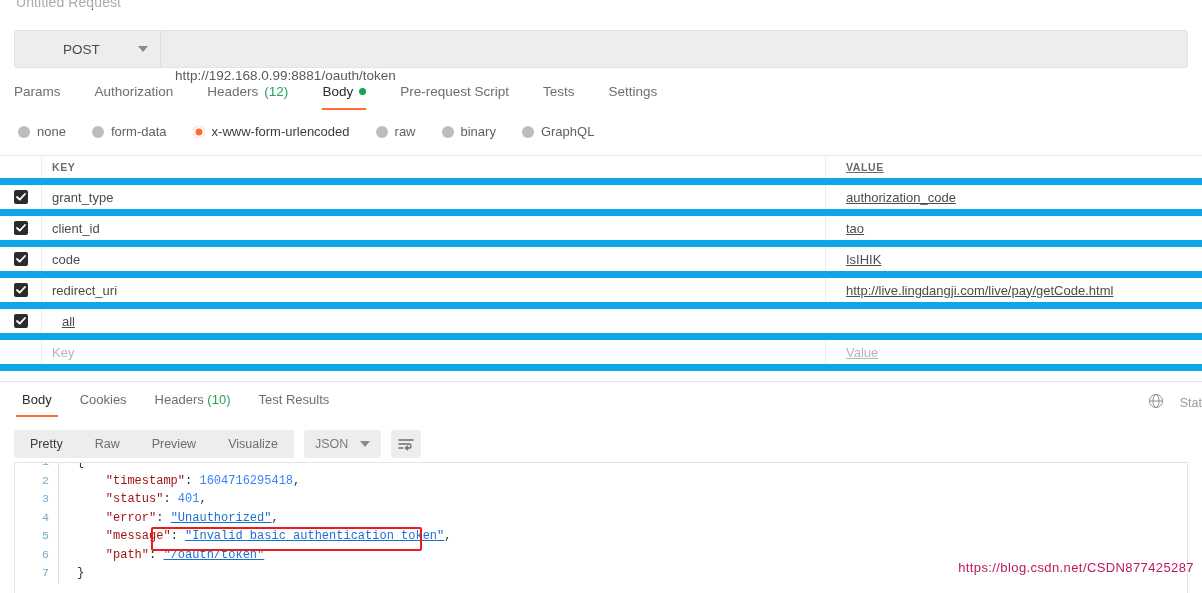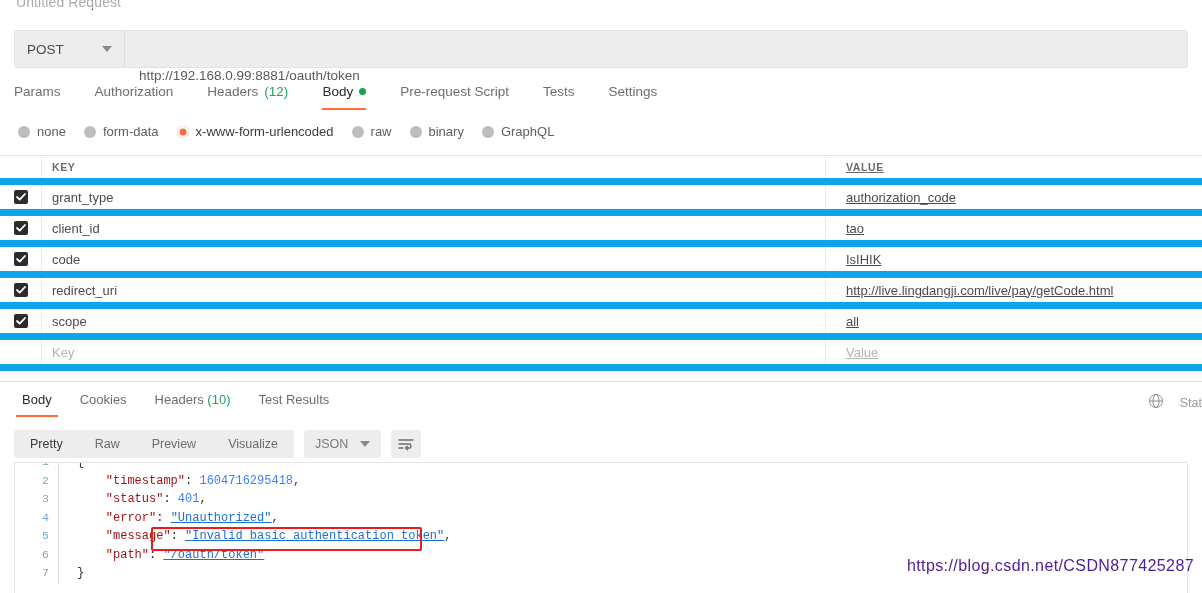--- a/index.html
+++ b/index.html
@@ -17,21 +17,21 @@
   .req-title {
     position: absolute; left: 16px; top: -6px;
     font-size: 14px; color: #3f3f3f; letter-spacing: .1px;
   }
 
   
   .urlbar {
     position: absolute; left: 14px; top: 30px;
     width: 1174px; height: 38px;
     display: flex; align-items: stretch;
-    background: #ededed; border: 1px solid #e3e3e3; border-radius: 3px;
+    background: #ededed; border: 1px solid #e3e3e3; border-radius: 3px; padding-left: 36px;
   }
   .method {
     width: 110px; display: flex; align-items: center; justify-content: space-between;
     padding: 0 12px; border-right: 1px solid #dcdcdc;
     font-size: 13.5px; color: #4a4a4a;
   }
   .caret { width: 0; height: 0; border-left: 5px solid transparent;
            border-right: 5px solid transparent; border-top: 6px solid #8a8a8a; }
   .urlinput {
     flex: 1; display: flex; align-items: center; padding: 0 14px;
@@ -52,21 +52,21 @@
   .rtab.active::after {
     content: ""; position: absolute; left: 0; right: 18px; bottom: 0;
     height: 2.5px; background: #ff6c37;
   }
   .cnt { color: #25a35a; }
   .greendot { width: 7px; height: 7px; border-radius: 50%; background: #17a44c; display: inline-block; }
 
   
   .radios {
     position: absolute; left: 18px; top: 124px;
-    display: flex; align-items: flex-start; gap: 18px;
+    display: flex; align-items: flex-start; gap: 26px;
   }
   .radio { display: flex; align-items: center; gap: 7px; font-size: 13px; color: #616161; white-space: nowrap; }
   .dot { width: 12px; height: 12px; border-radius: 50%; background: #bdbdbd; flex: none; }
   .radio.sel .dot { background: #ff6c37; box-shadow: inset 0 0 0 2.5px #ffffff, inset 0 0 0 6px #ff6c37; }
   .radio.sel { color: #3d3d3d; }
 
   
   .kvtable {
     position: absolute; left: 0; top: 155px; width: 1202px;
     border-top: 1px solid #e6e6e6;
@@ -133,21 +133,21 @@
   .p { color: #333; }
   .brace { color: #333; }
   .hlbox {
     position: absolute; left: 151px; top: 527px; width: 271px; height: 24px;
     border: 2px solid #ee1b1b; border-radius: 2px; pointer-events: none;
   }
 
   
   .wm {
     position: absolute; right: 8px; bottom: 18px;
-    font-size: 16px; color: #4c1d95; letter-spacing: .4px; white-space: nowrap;
+    font-size: 13px; color: #be185d; letter-spacing: .4px; white-space: nowrap;
   }
   .topfade { position: absolute; left: 0; top: 0; width: 1202px; height: 9px; background: #fff; opacity: .55; }
 </style>
 </head>
 <body>
 
 <div class="app">
 
   <div class="req-title">Untitled Request</div>
 
@@ -263,21 +263,20 @@
         <div class="c-val">http://live.lingdangji.com/live/pay/getCode.html</div>
       </div>
       <div class="kvrow">
         <div class="c-check">
           <span class="cbox">
             <svg width="10" height="8" viewBox="0 0 10 8">
               <polyline points="1,4 3.7,6.6 9,1" fill="none" stroke="#fff" stroke-width="1.8" stroke-linecap="round" stroke-linejoin="round"></polyline>
             </svg>
           </span>
         </div>
-        <div class="c-key">scope</div>
         <div class="c-val">all</div>
       </div>
       <div class="kvrow empty">
         <div class="c-check"></div>
         <div class="c-key">Key</div>
         <div class="c-val">Value</div>
       </div>
     </div>
 
   <div class="resp-div"></div>

